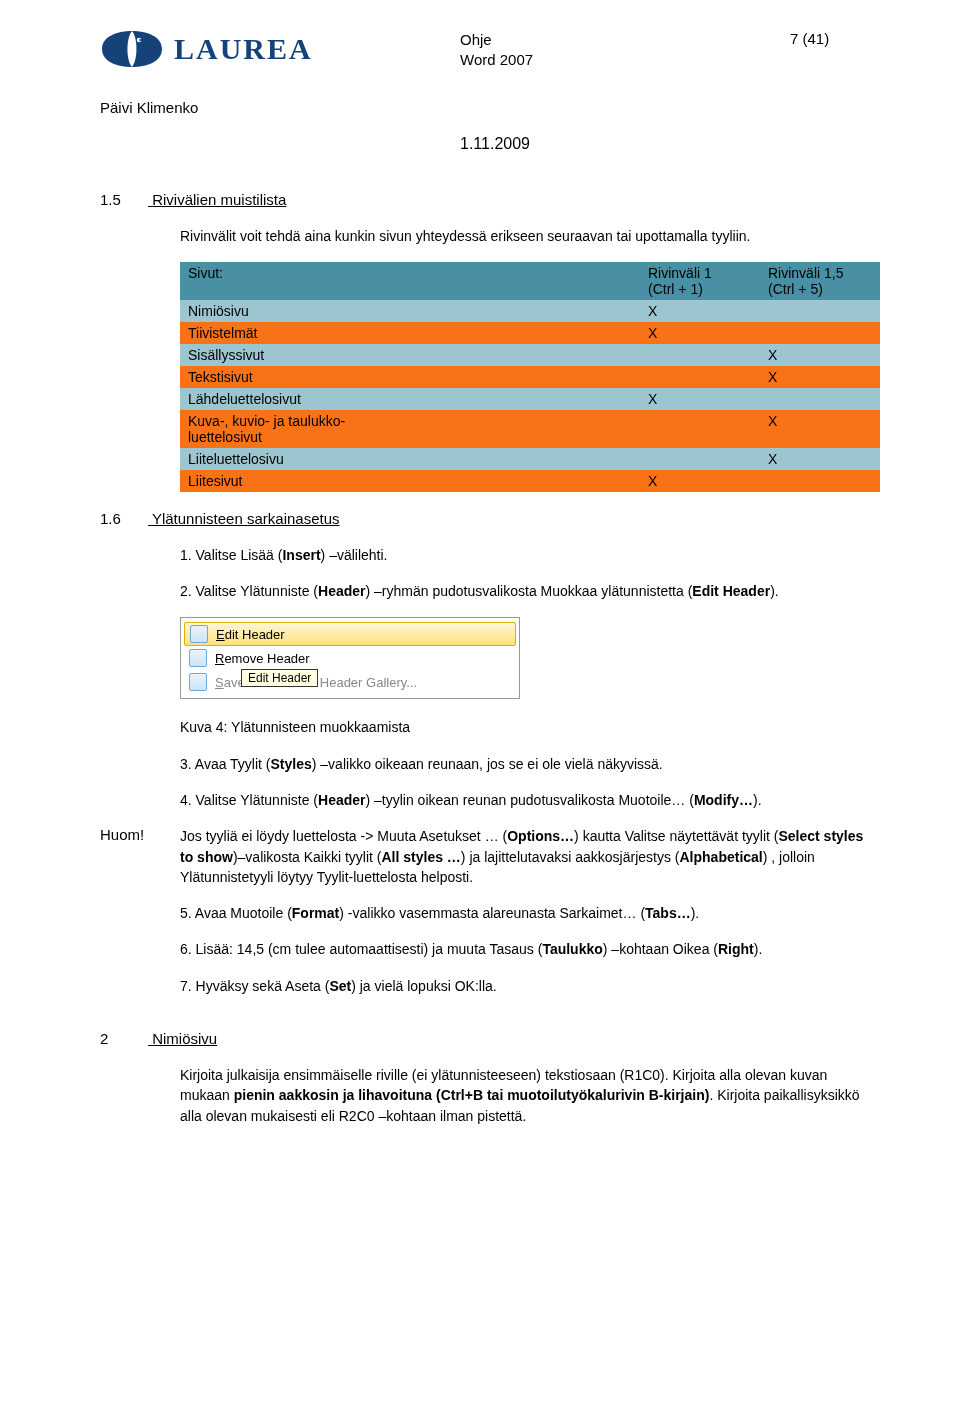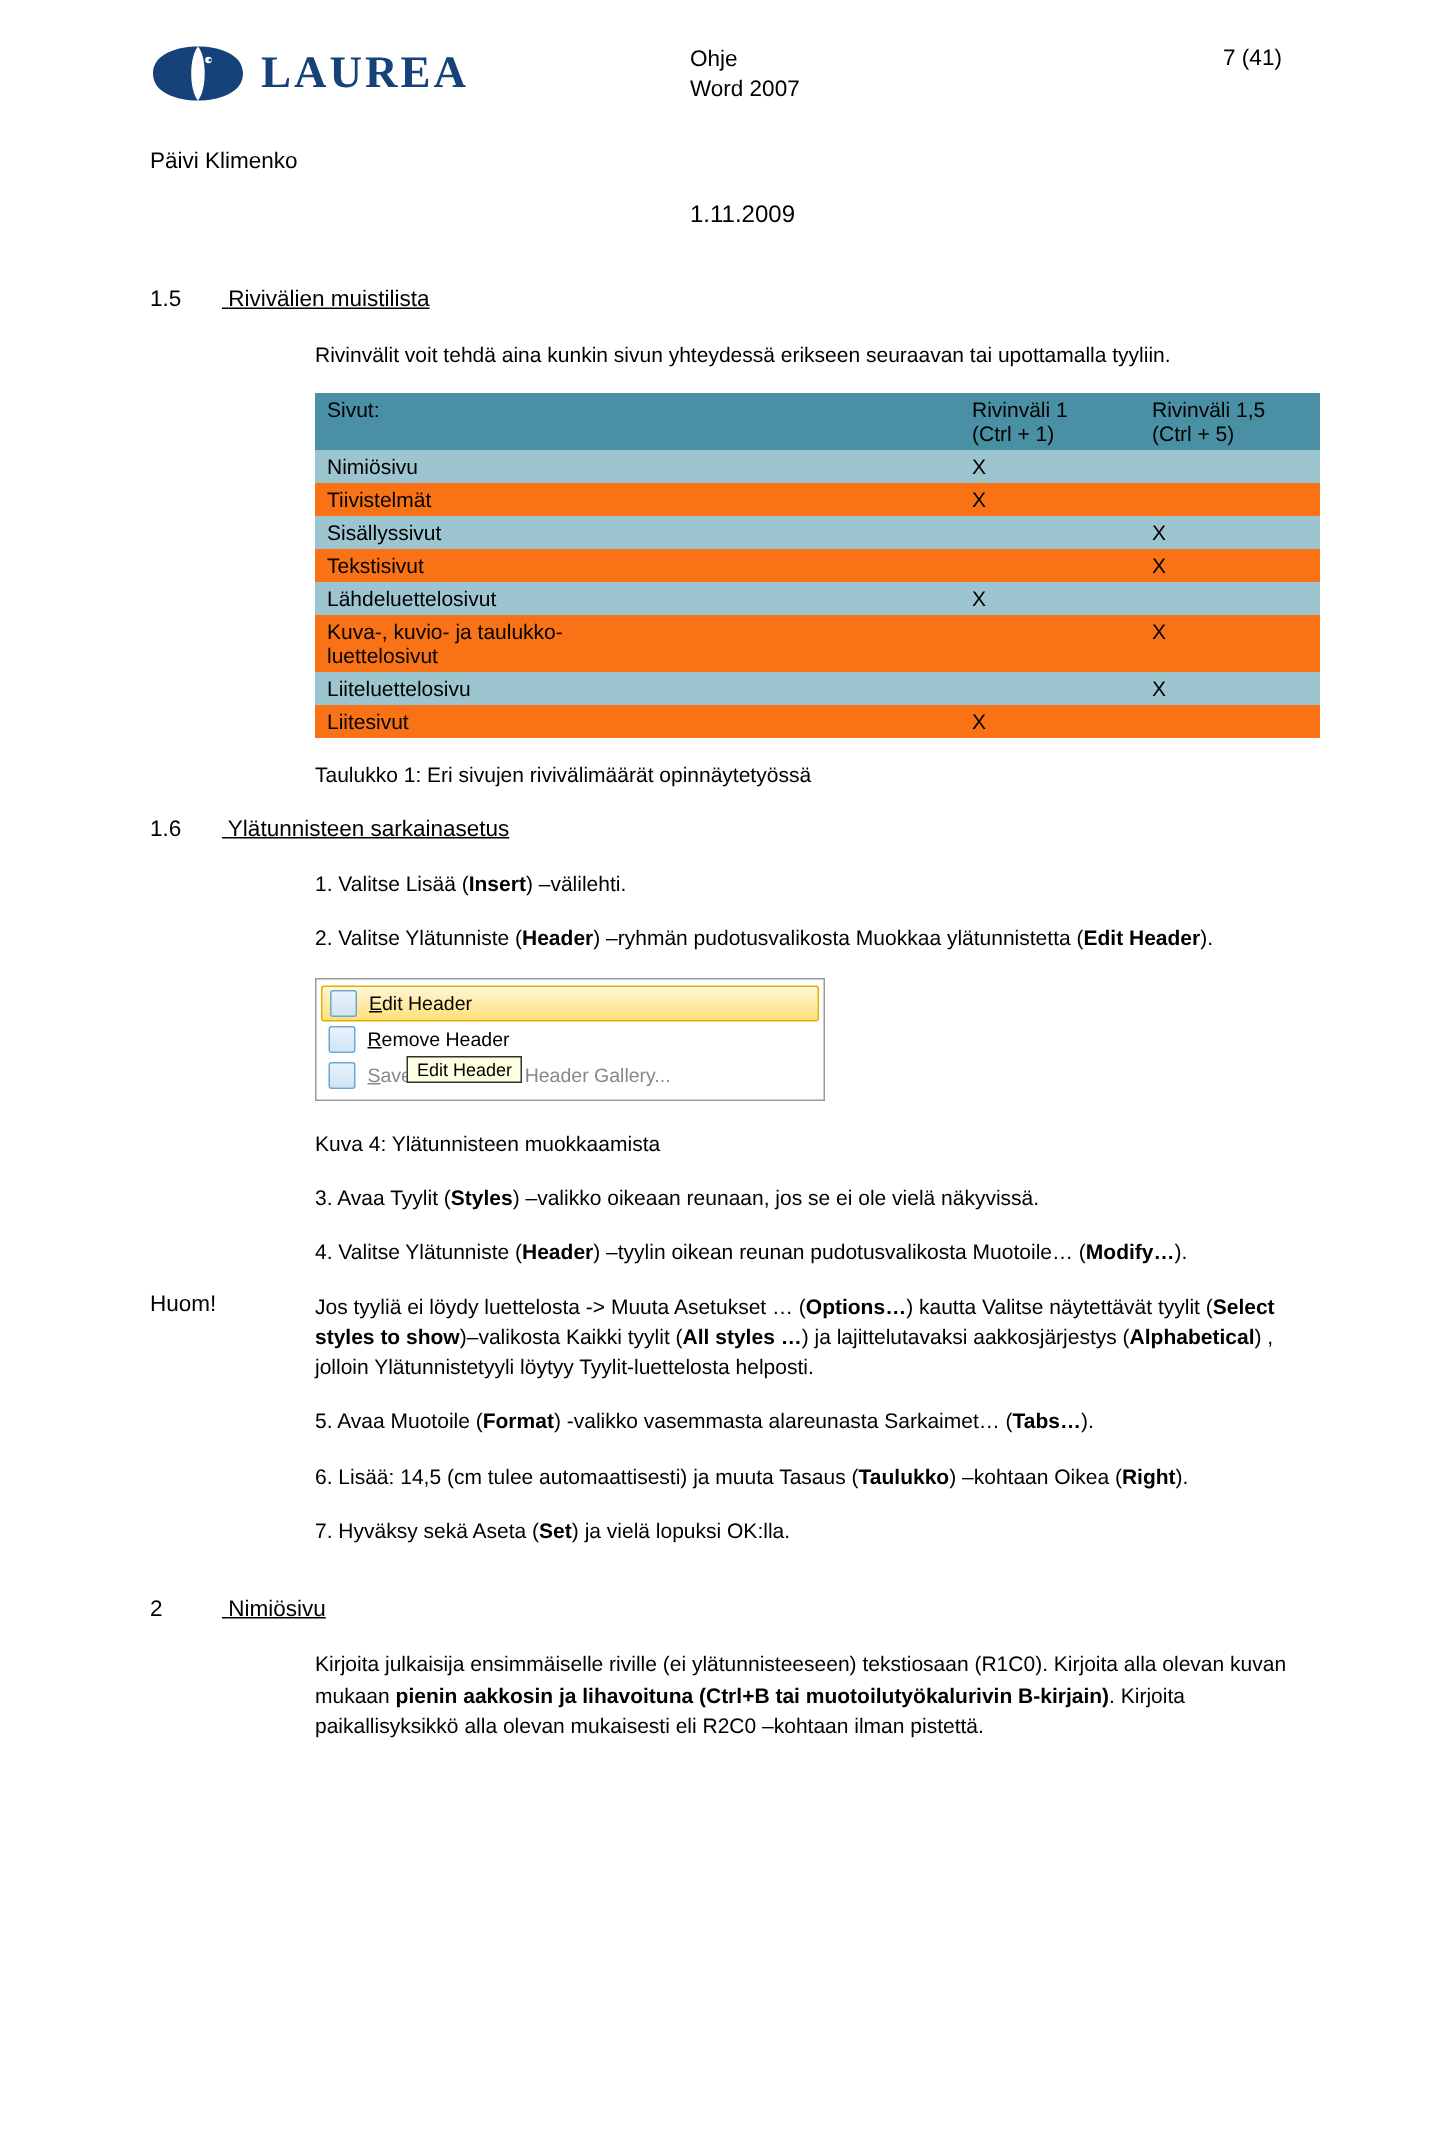--- a/index.html
+++ b/index.html
@@ -37,21 +37,21 @@
     color: #16427a;
   }
   .header-center {
     flex: 1;
     font-size: 15px;
     line-height: 1.35;
     padding-top: 2px;
   }
   .header-right {
     flex: 0 0 90px;
-    text-align: center;
+    text-align: left;
     font-size: 15px;
     padding-top: 2px;
   }
   .subheader-row {
     display: flex;
     margin-top: 28px;
     margin-bottom: 38px;
   }
   .subheader-left { flex: 0 0 360px; font-size: 15px; }
   .subheader-center { flex: 1; font-size: 16px; margin-top: 36px; }
@@ -59,21 +59,21 @@
   .section-num {
     display: inline-block;
     width: 48px;
   }
   .h-sec {
     font-size: 15px;
     margin: 18px 0 18px 0;
     text-decoration: underline;
   }
   .body-block {
-    margin-left: 110px;
+    margin-left: 80px;
   }
   .body-block p { margin: 0 0 16px 0; line-height: 1.45; }
 
   table.styles {
     border-collapse: collapse;
     width: 100%;
     margin: 4px 0 14px 0;
     font-size: 14px;
   }
   table.styles th, table.styles td {
@@ -228,21 +228,20 @@
             <td class="c3">X</td>
           </tr>
         <tr class="light">
             <td>Liitesivut</td>
             <td class="c2">X</td>
             <td class="c3"></td>
           </tr>
       </tbody>
     </table>
 
-    <p class="caption">Taulukko 1: Eri sivujen rivivälimäärät opinnäytetyössä</p>
   </div>
 
   <div class="h-sec">
     <span class="section-num">1.6</span>
     <span>Ylätunnisteen sarkainasetus</span>
   </div>
 
   <div class="body-block">
     <p>1. Valitse Lisää (<b>Insert</b>) –välilehti.</p>
     <p>2. Valitse Ylätunniste (<b>Header</b>) –ryhmän pudotusvalikosta Muokkaa ylätunnistetta (<b>Edit Header</b>).</p>

